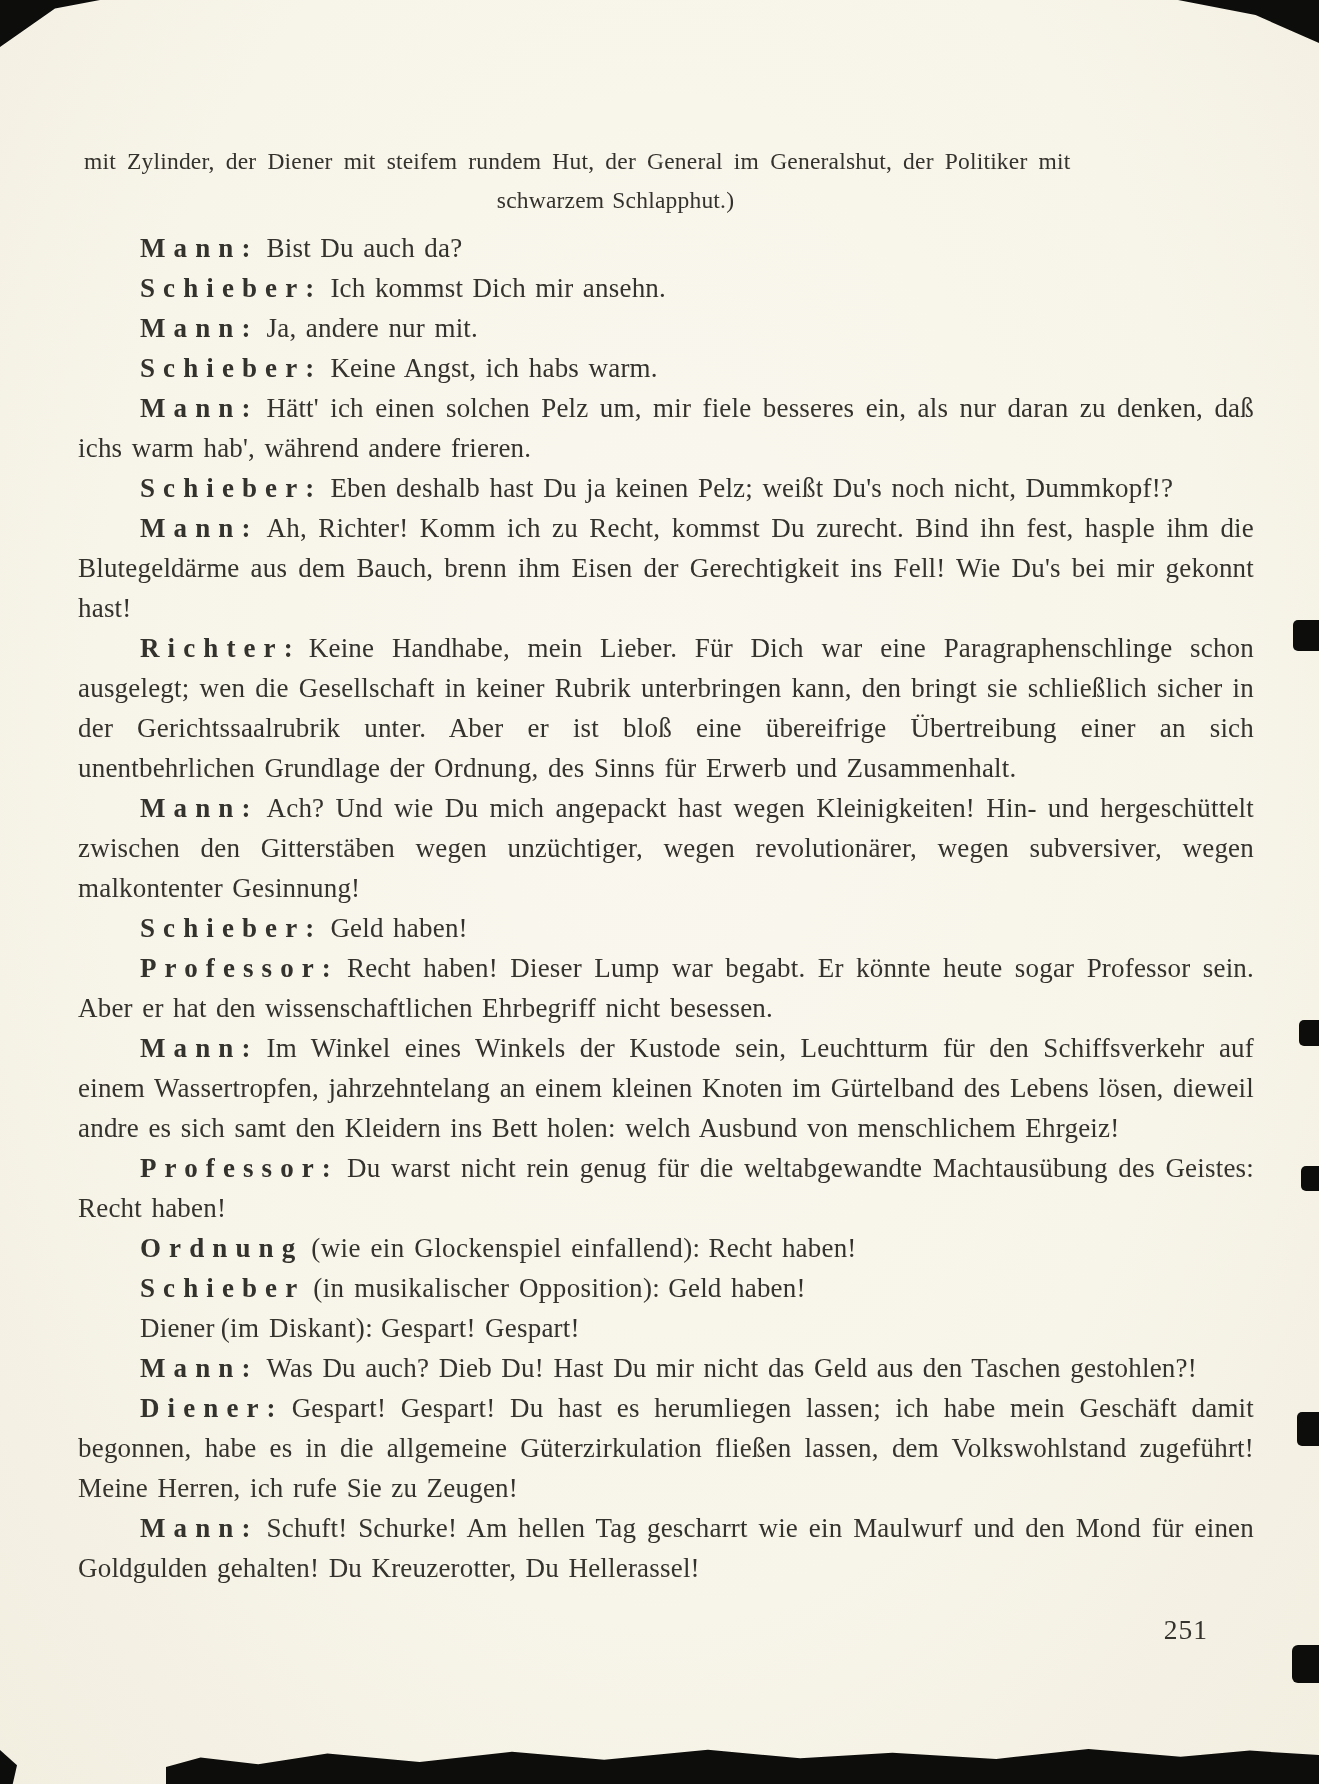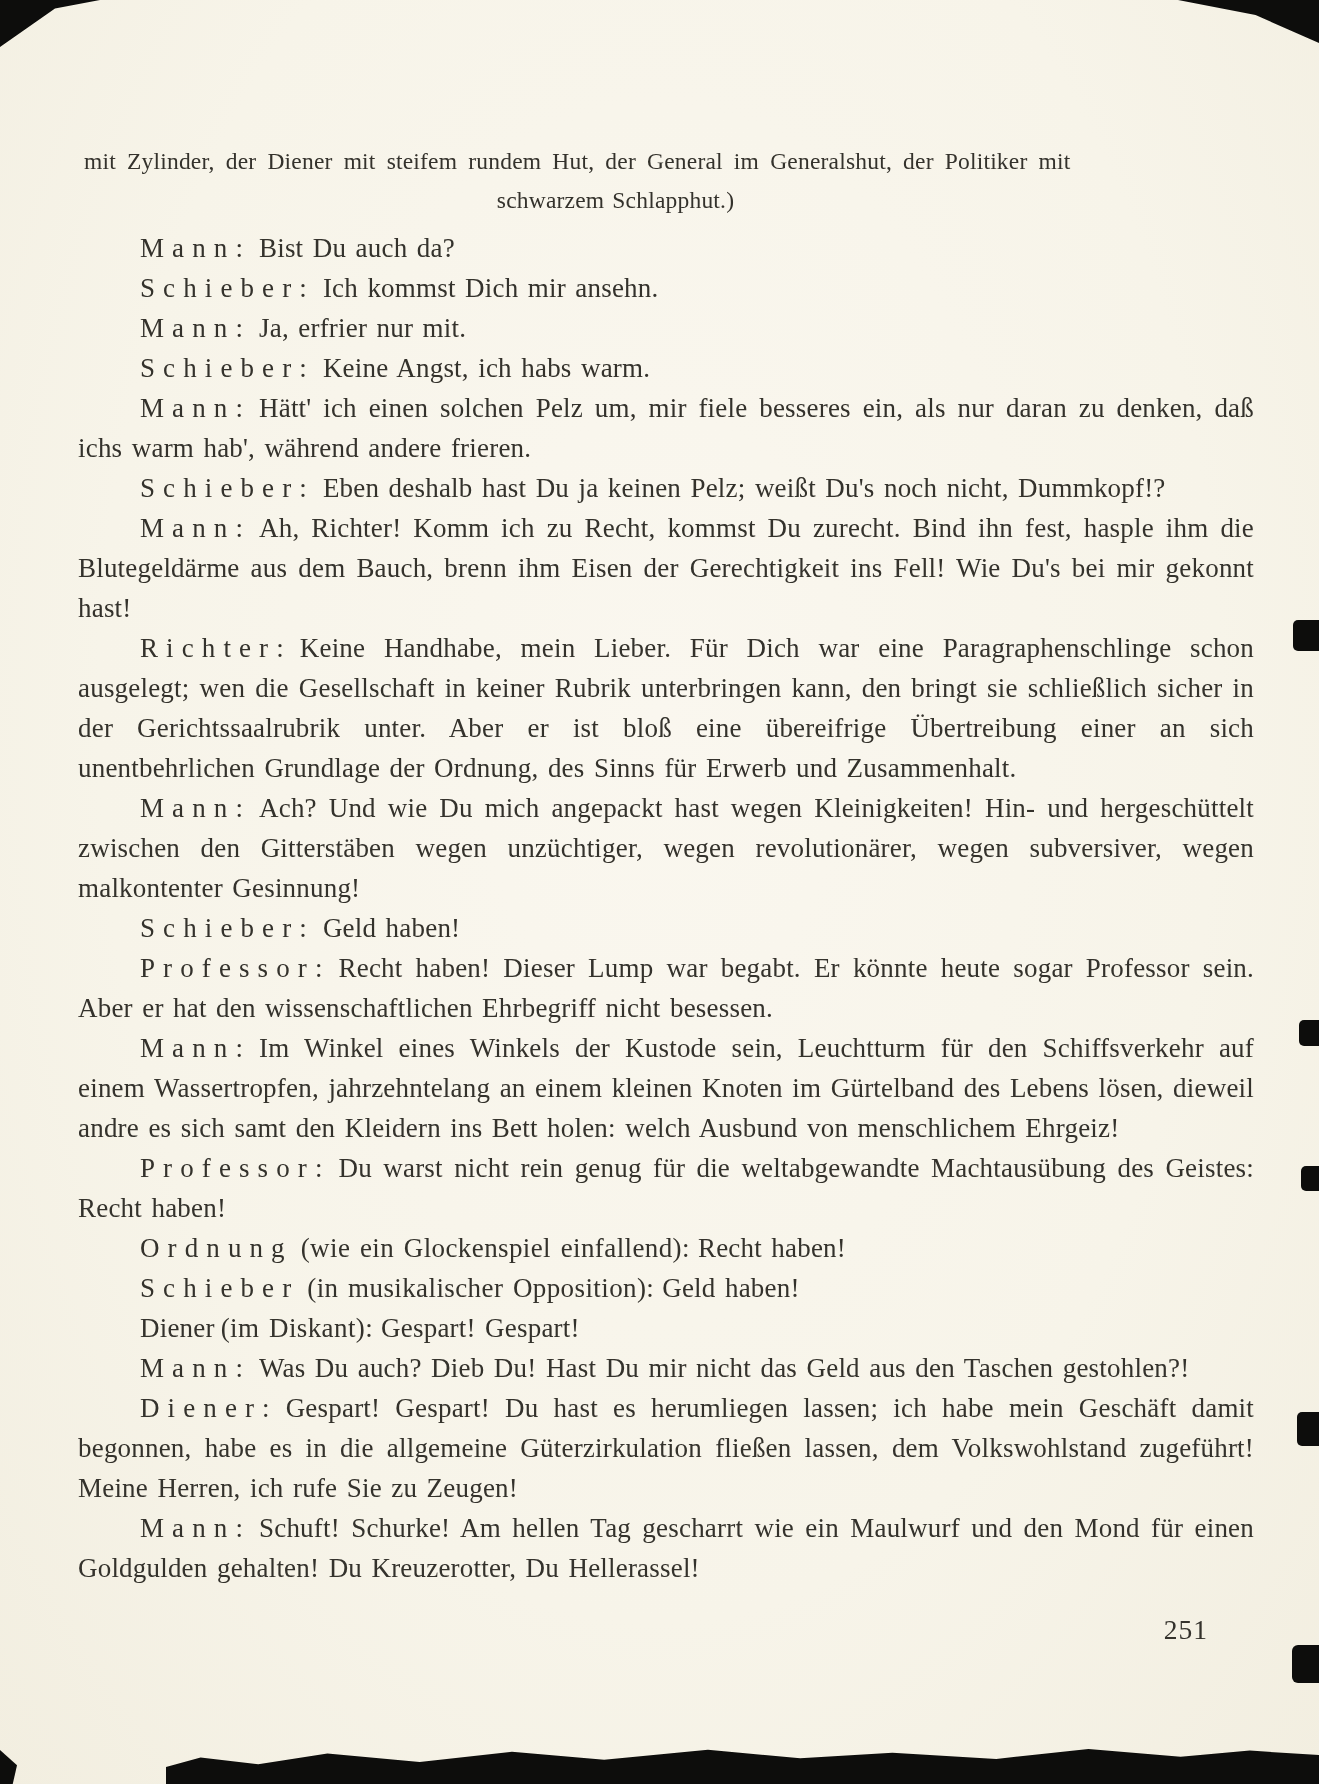--- a/index.html
+++ b/index.html
@@ -25,21 +25,21 @@
   .stage-line-2{width:1075px;text-align:center;word-spacing:2px;font-family:Liberation Serif, serif;}
   .dialogue{margin-top:8px;}
   .dialogue p{
     margin:0;
     font-size:27px;line-height:40px;
     text-align:justify;
     text-indent:62px;
     word-spacing:2.5px;letter-spacing:0.2px;
   }
   .speaker{white-space:nowrap;}
-  .speaker.sperr{letter-spacing:0.3em;margin-right:8px;}
+  .speaker.sperr{letter-spacing:0.3em;margin-right:8px;font-weight:bold;}
   .speaker:not(.sperr){margin-right:6px;}
   .stage-note{font-size:27px;letter-spacing:0.4px;margin-right:8px;}
   .stage-note:empty{display:none;margin:0;}
   .page-number{
     margin-top:26px;width:1130px;
     text-align:right;
     font-size:27.5px;letter-spacing:1px;
   }
   
   .art{position:absolute;background:#0d0d0c;}
@@ -64,21 +64,21 @@
   <div class="content">
 
     <div class="stage-direction">
       <div class="stage-line-1">mit Zylinder, der Diener mit steifem rundem Hut, der General im Generalshut, der Politiker mit</div>
       <div class="stage-line-2">schwarzem Schlapphut.)</div>
     </div>
 
     <div class="dialogue">
         <p><span class="speaker sperr">Mann:</span><span>Bist Du auch da?</span></p>
         <p><span class="speaker sperr">Schieber:</span><span>Ich kommst Dich mir ansehn.</span></p>
-        <p><span class="speaker sperr">Mann:</span><span>Ja, erfrier nur mit.</span></p>
+        <p><span class="speaker sperr">Mann:</span><span>Ja, andere nur mit.</span></p>
         <p><span class="speaker sperr">Schieber:</span><span>Keine Angst, ich habs warm.</span></p>
         <p><span class="speaker sperr">Mann:</span><span>Hätt' ich einen solchen Pelz um, mir fiele besseres ein, als nur daran zu denken, daß ichs warm hab', während andere frieren.</span></p>
         <p><span class="speaker sperr">Schieber:</span><span>Eben deshalb hast Du ja keinen Pelz; weißt Du's noch nicht, Dummkopf!?</span></p>
         <p><span class="speaker sperr">Mann:</span><span>Ah, Richter! Komm ich zu Recht, kommst Du zurecht. Bind ihn fest, hasple ihm die Blutegeldärme aus dem Bauch, brenn ihm Eisen der Gerechtigkeit ins Fell! Wie Du's bei mir gekonnt hast!</span></p>
         <p><span class="speaker sperr">Richter:</span><span>Keine Handhabe, mein Lieber. Für Dich war eine Paragraphenschlinge schon ausgelegt; wen die Gesellschaft in keiner Rubrik unterbringen kann, den bringt sie schließlich sicher in der Gerichtssaalrubrik unter. Aber er ist bloß eine übereifrige Übertreibung einer an sich unentbehrlichen Grundlage der Ordnung, des Sinns für Erwerb und Zusammenhalt.</span></p>
         <p><span class="speaker sperr">Mann:</span><span>Ach? Und wie Du mich angepackt hast wegen Kleinigkeiten! Hin- und hergeschüttelt zwischen den Gitterstäben wegen unzüchtiger, wegen revolutionärer, wegen subversiver, wegen malkontenter Gesinnung!</span></p>
         <p><span class="speaker sperr">Schieber:</span><span>Geld haben!</span></p>
         <p><span class="speaker sperr">Professor:</span><span>Recht haben! Dieser Lump war begabt. Er könnte heute sogar Professor sein. Aber er hat den wissenschaftlichen Ehrbegriff nicht besessen.</span></p>
         <p><span class="speaker sperr">Mann:</span><span>Im Winkel eines Winkels der Kustode sein, Leuchtturm für den Schiffsverkehr auf einem Wassertropfen, jahrzehntelang an einem kleinen Knoten im Gürtelband des Lebens lösen, dieweil andre es sich samt den Kleidern ins Bett holen: welch Ausbund von menschlichem Ehrgeiz!</span></p>
         <p><span class="speaker sperr">Professor:</span><span>Du warst nicht rein genug für die weltabgewandte Machtausübung des Geistes: Recht haben!</span></p>

